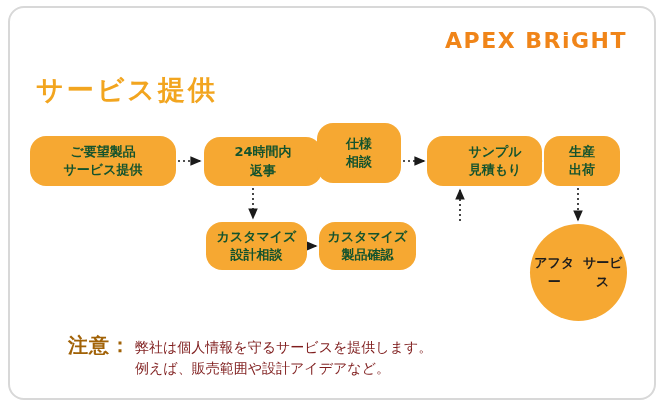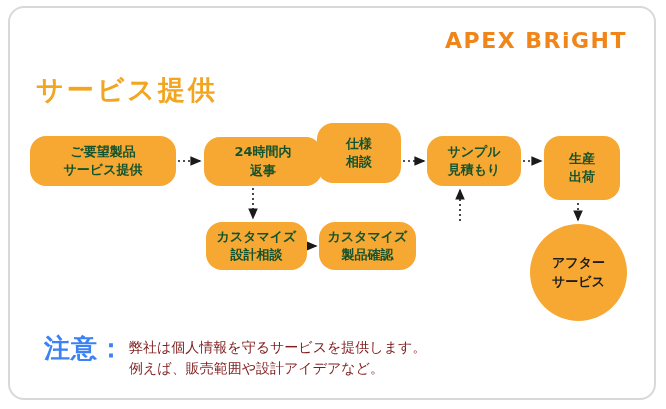--- a/index.html
+++ b/index.html
@@ -66,33 +66,33 @@
     color: #14532d;
     font-weight: 700;
     font-size: 13px;
     line-height: 1.4;
     text-align: center;
   }
 
   .step1 { left: 30px;  top: 136px; width: 146px; height: 50px; }
   .step2 { left: 204px; top: 137px; width: 118px;  height: 49px; }
   .step3 { left: 317px; top: 123px; width: 84px;  height: 60px; }
-  .step4 { left: 427px; top: 136px; width: 94px;  height: 50px; }
-  .step5 { left: 544px; top: 136px; width: 76px;  height: 64px; }
+  .step4 { left: 427px; top: 136px; width: 94px;  height: 50px; padding-left: 21px; }
+  .step5 { left: 544px; top: 136px; width: 76px;  height: 50px; }
   .sub1  { left: 206px; top: 222px; width: 101px; height: 48px; }
   .sub2  { left: 319px; top: 222px; width: 97px;  height: 48px; }
 
   .circle {
     position: absolute;
     left: 530px; top: 224px;
     width: 97px; height: 97px;
     background: #f6a832;
     border-radius: 50%;
     display: flex;
-    flex-direction: column;
+    flex-direction: row;
     align-items: center;
     justify-content: center;
     color: #1d1d1d;
     font-weight: 700;
     font-size: 13px;
     line-height: 1.45;
     text-align: center;
   }
 
   .arrows {
@@ -109,25 +109,26 @@
     marker-end: url(#ah);
   }
 
   .note {
     position: absolute;
     left: 44px; top: 334px;
     display: flex;
     align-items: flex-start;
   }
   .note-label {
-    font-size: 26px;
-    font-weight: 700;
-    color: #3b82f6;
+    font-size: 20px;
+    font-weight: 700;
+    color: #a16207;
     letter-spacing: 1px;
     line-height: 1.1;
+    margin-left: 24px;
   }
   .note-body {
     margin-left: 4px;
     padding-top: 3px;
     font-size: 14px;
     color: #7f1d1d;
     line-height: 1.5;
   }
 </style>
 </head>

